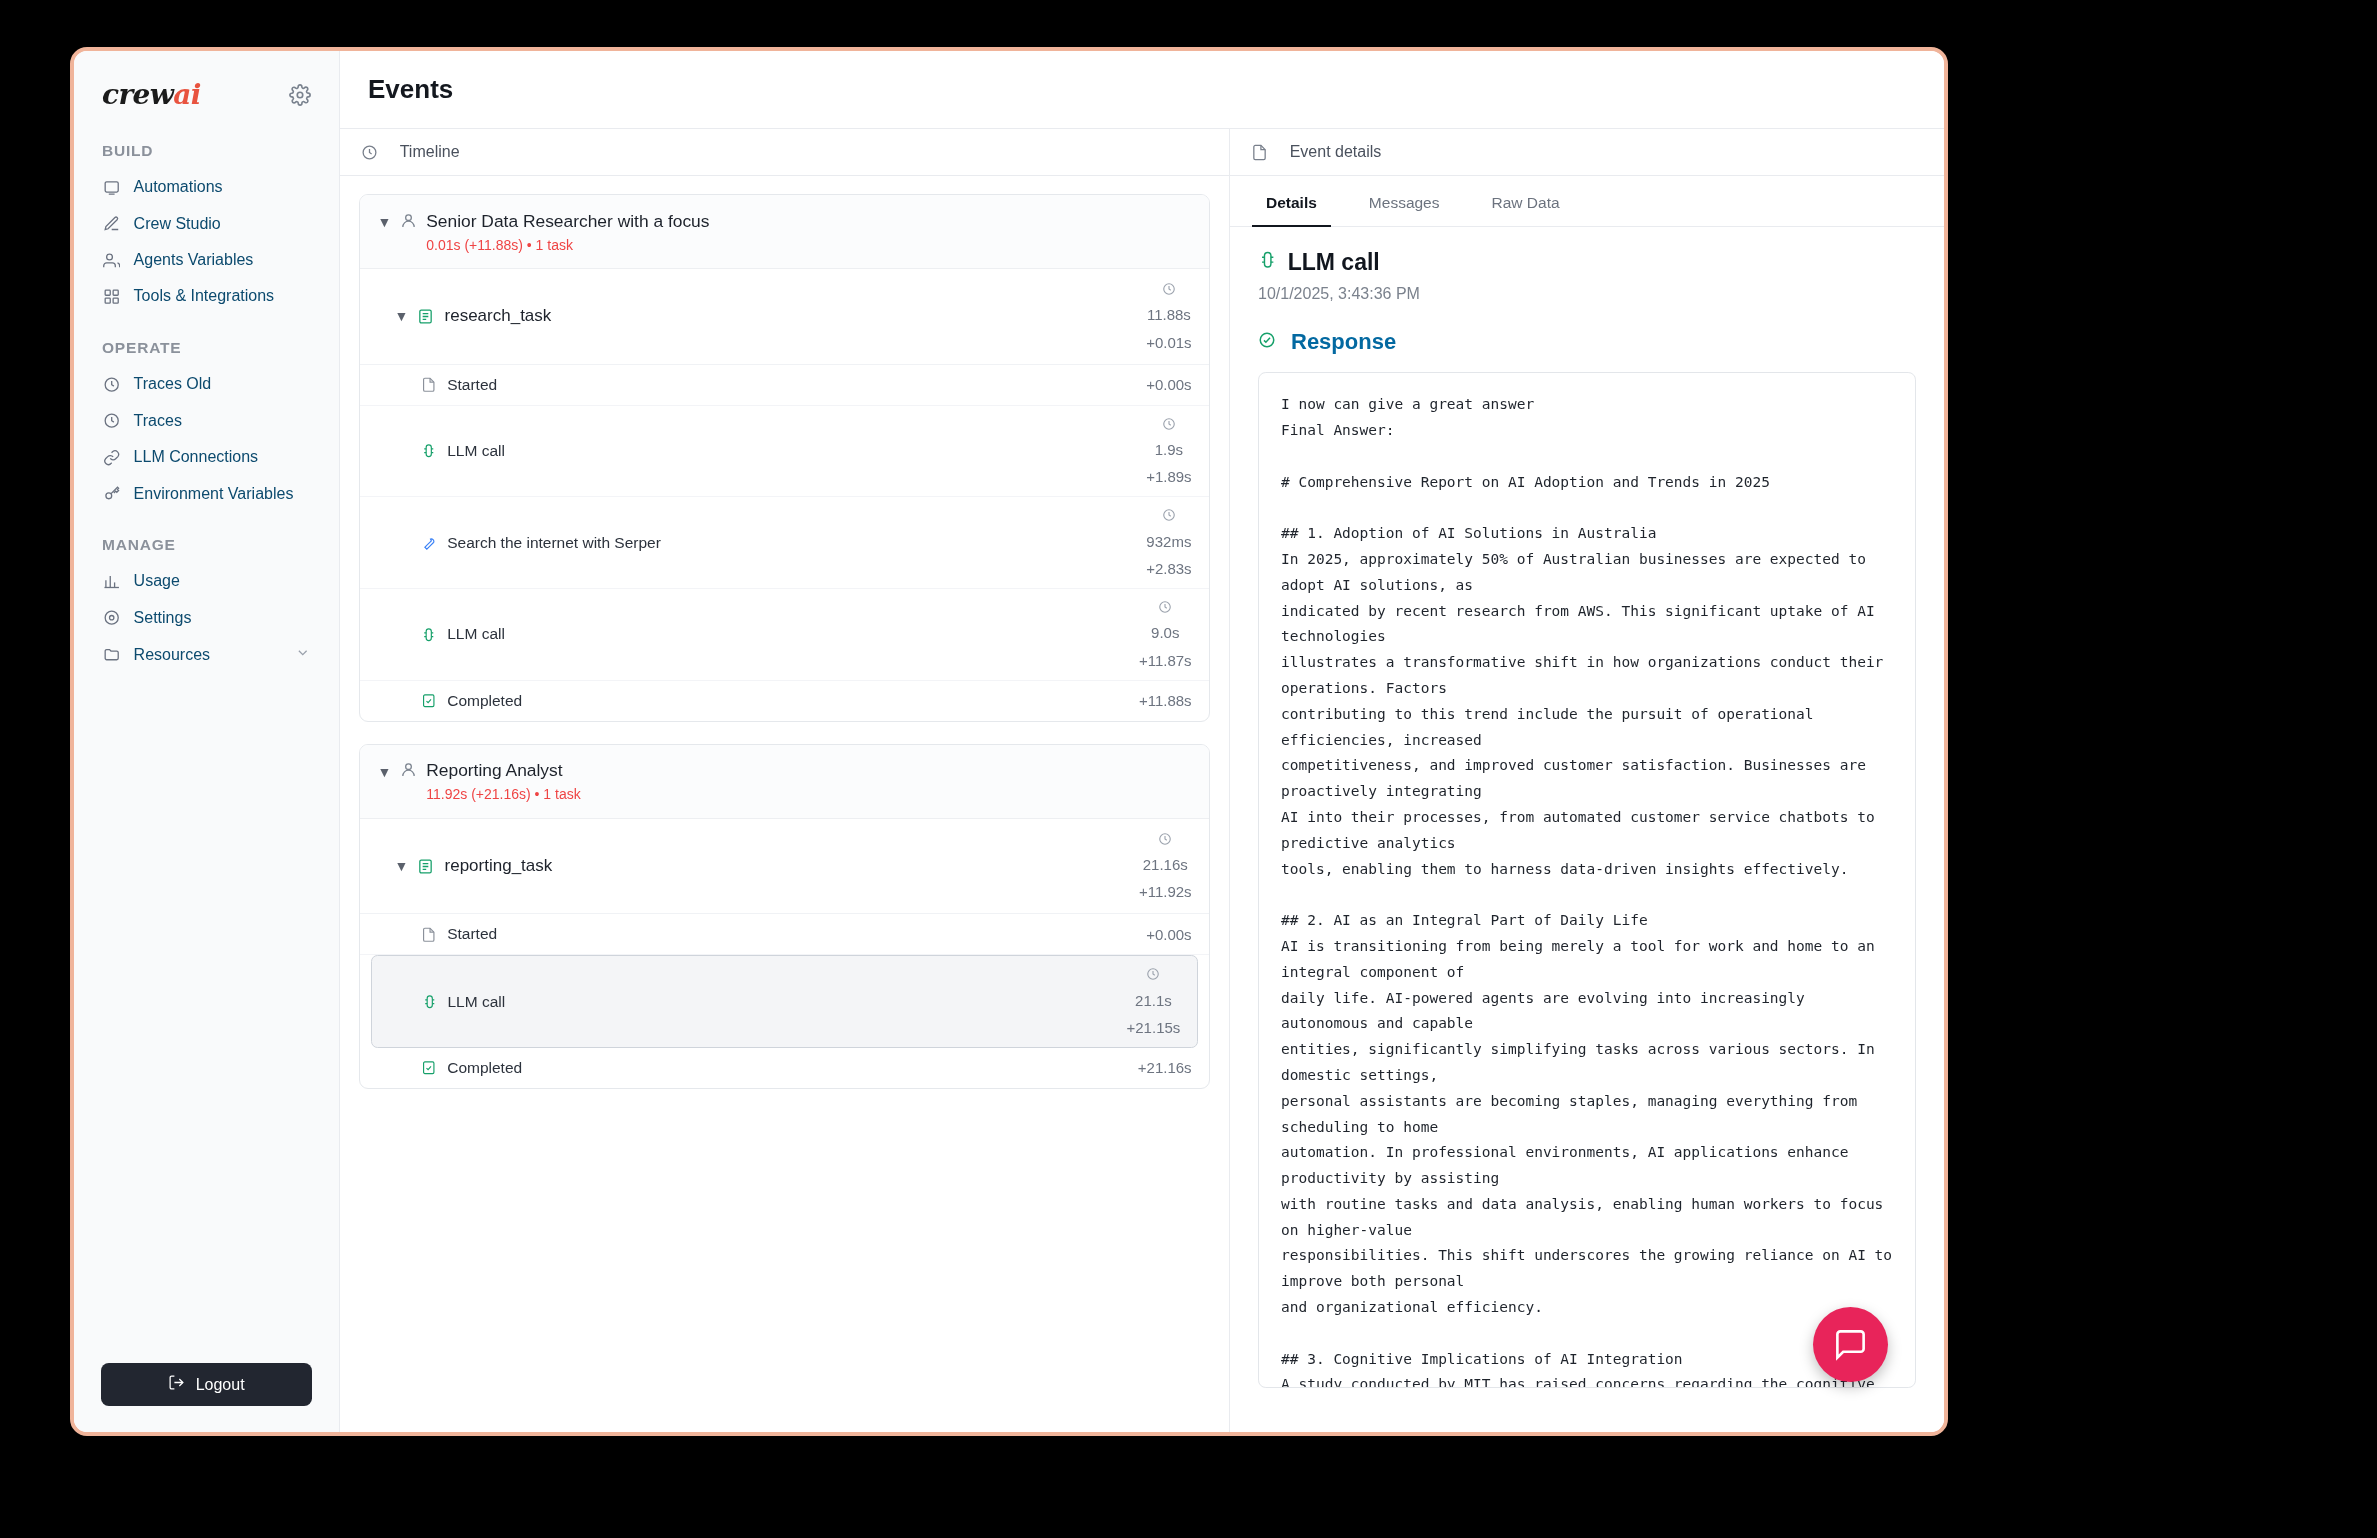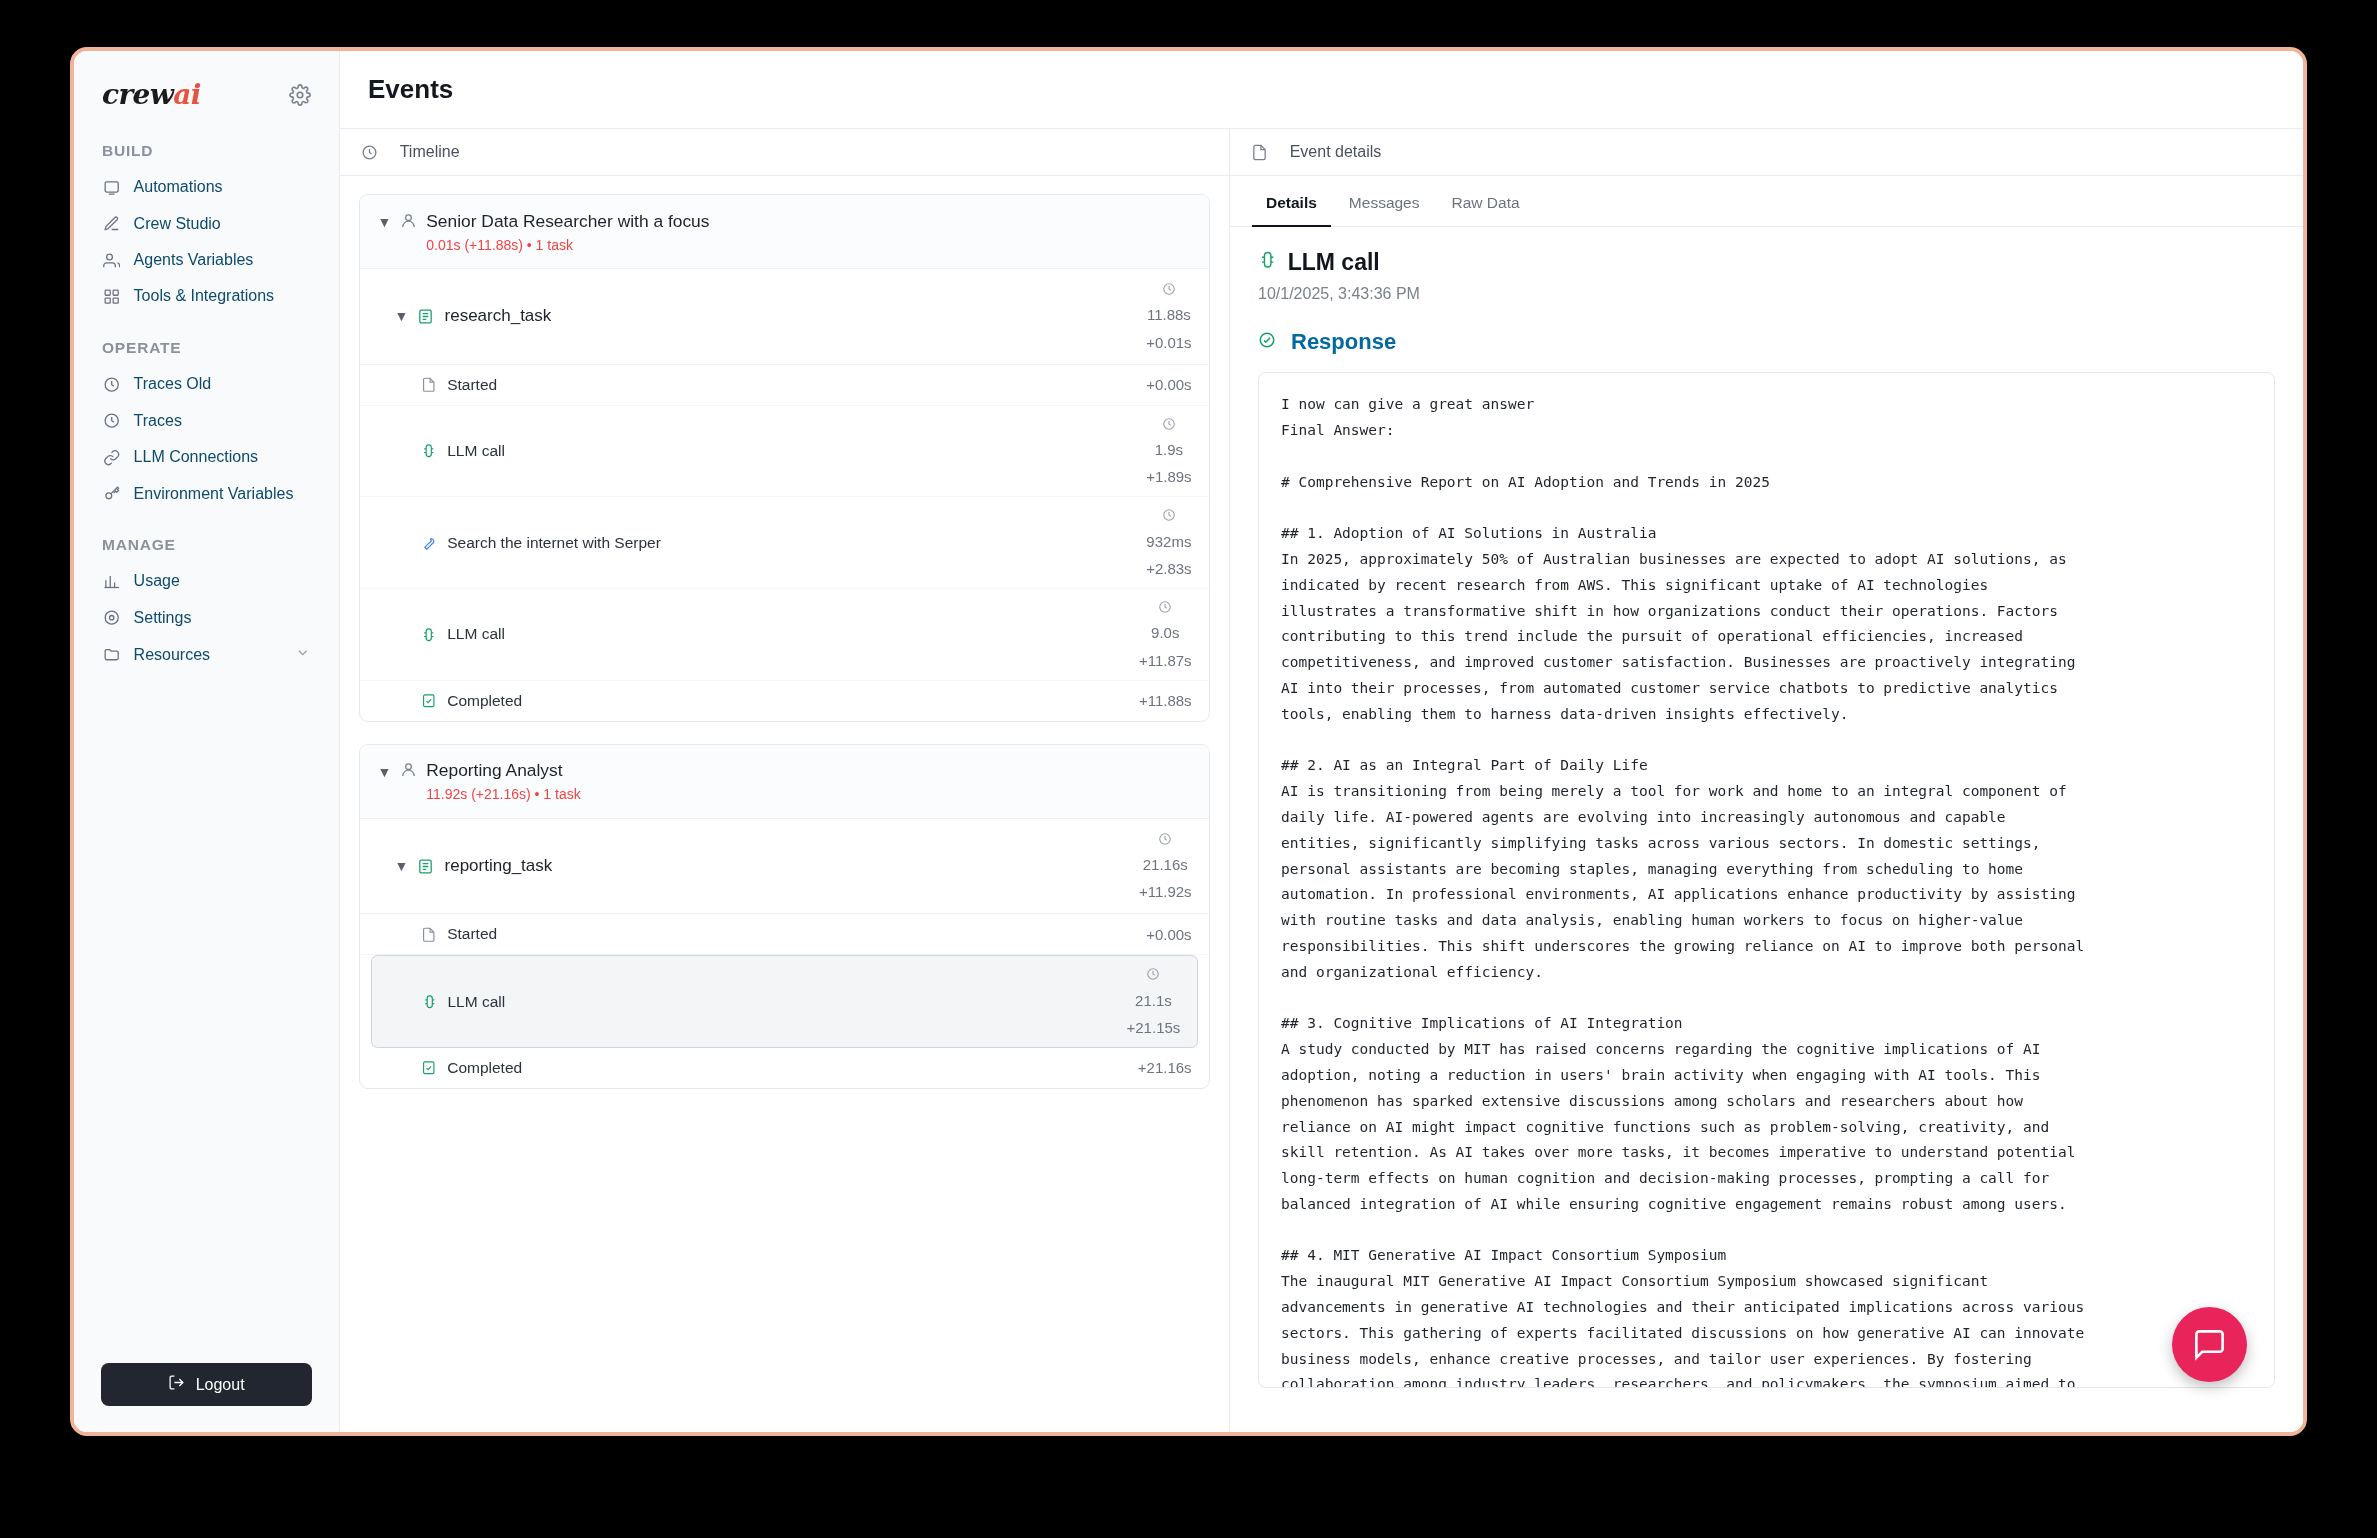--- a/index.html
+++ b/index.html
@@ -5,21 +5,21 @@
   * { box-sizing: border-box; margin: 0; padding: 0; }
   html, body {
     width: 2377px; height: 1539px;
     background: #000;
     font-family: "Liberation Sans", sans-serif;
     overflow: hidden;
   }
   .app-frame {
     position: absolute;
     left: 70px; top: 47px;
-    width: 2237px; height: 1389px;
+    width: 1878px; height: 1389px;
     background: #ffffff;
     border: 4.5px solid #f0b49a;
     border-radius: 17px;
     overflow: hidden;
     display: flex;
   }
 
   
   .sidebar {
     width: 266px;
@@ -171,21 +171,21 @@
     margin: 0 10.3px;
     padding-left: 50px;
   }
   .c-green { color: #16a06a; }
   .c-gray  { color: #8b919b; }
   .c-blue  { color: #3b82f6; }
 
   
   .details-col { flex: 1; display: flex; flex-direction: column; min-width: 0; }
   .tabs {
-    display: flex; gap: 4px;
+    display: flex; gap: 24px;
     padding: 6.5px 22px 0 22px;
     border-bottom: 1.3px solid #e9ebef;
   }
   .tab {
     padding: 11.6px 14px 13px 14px;
     font-size: 15.5px;
     color: #6c737f;
     cursor: pointer;
     border-bottom: 2.6px solid transparent;
     margin-bottom: -1.3px;

